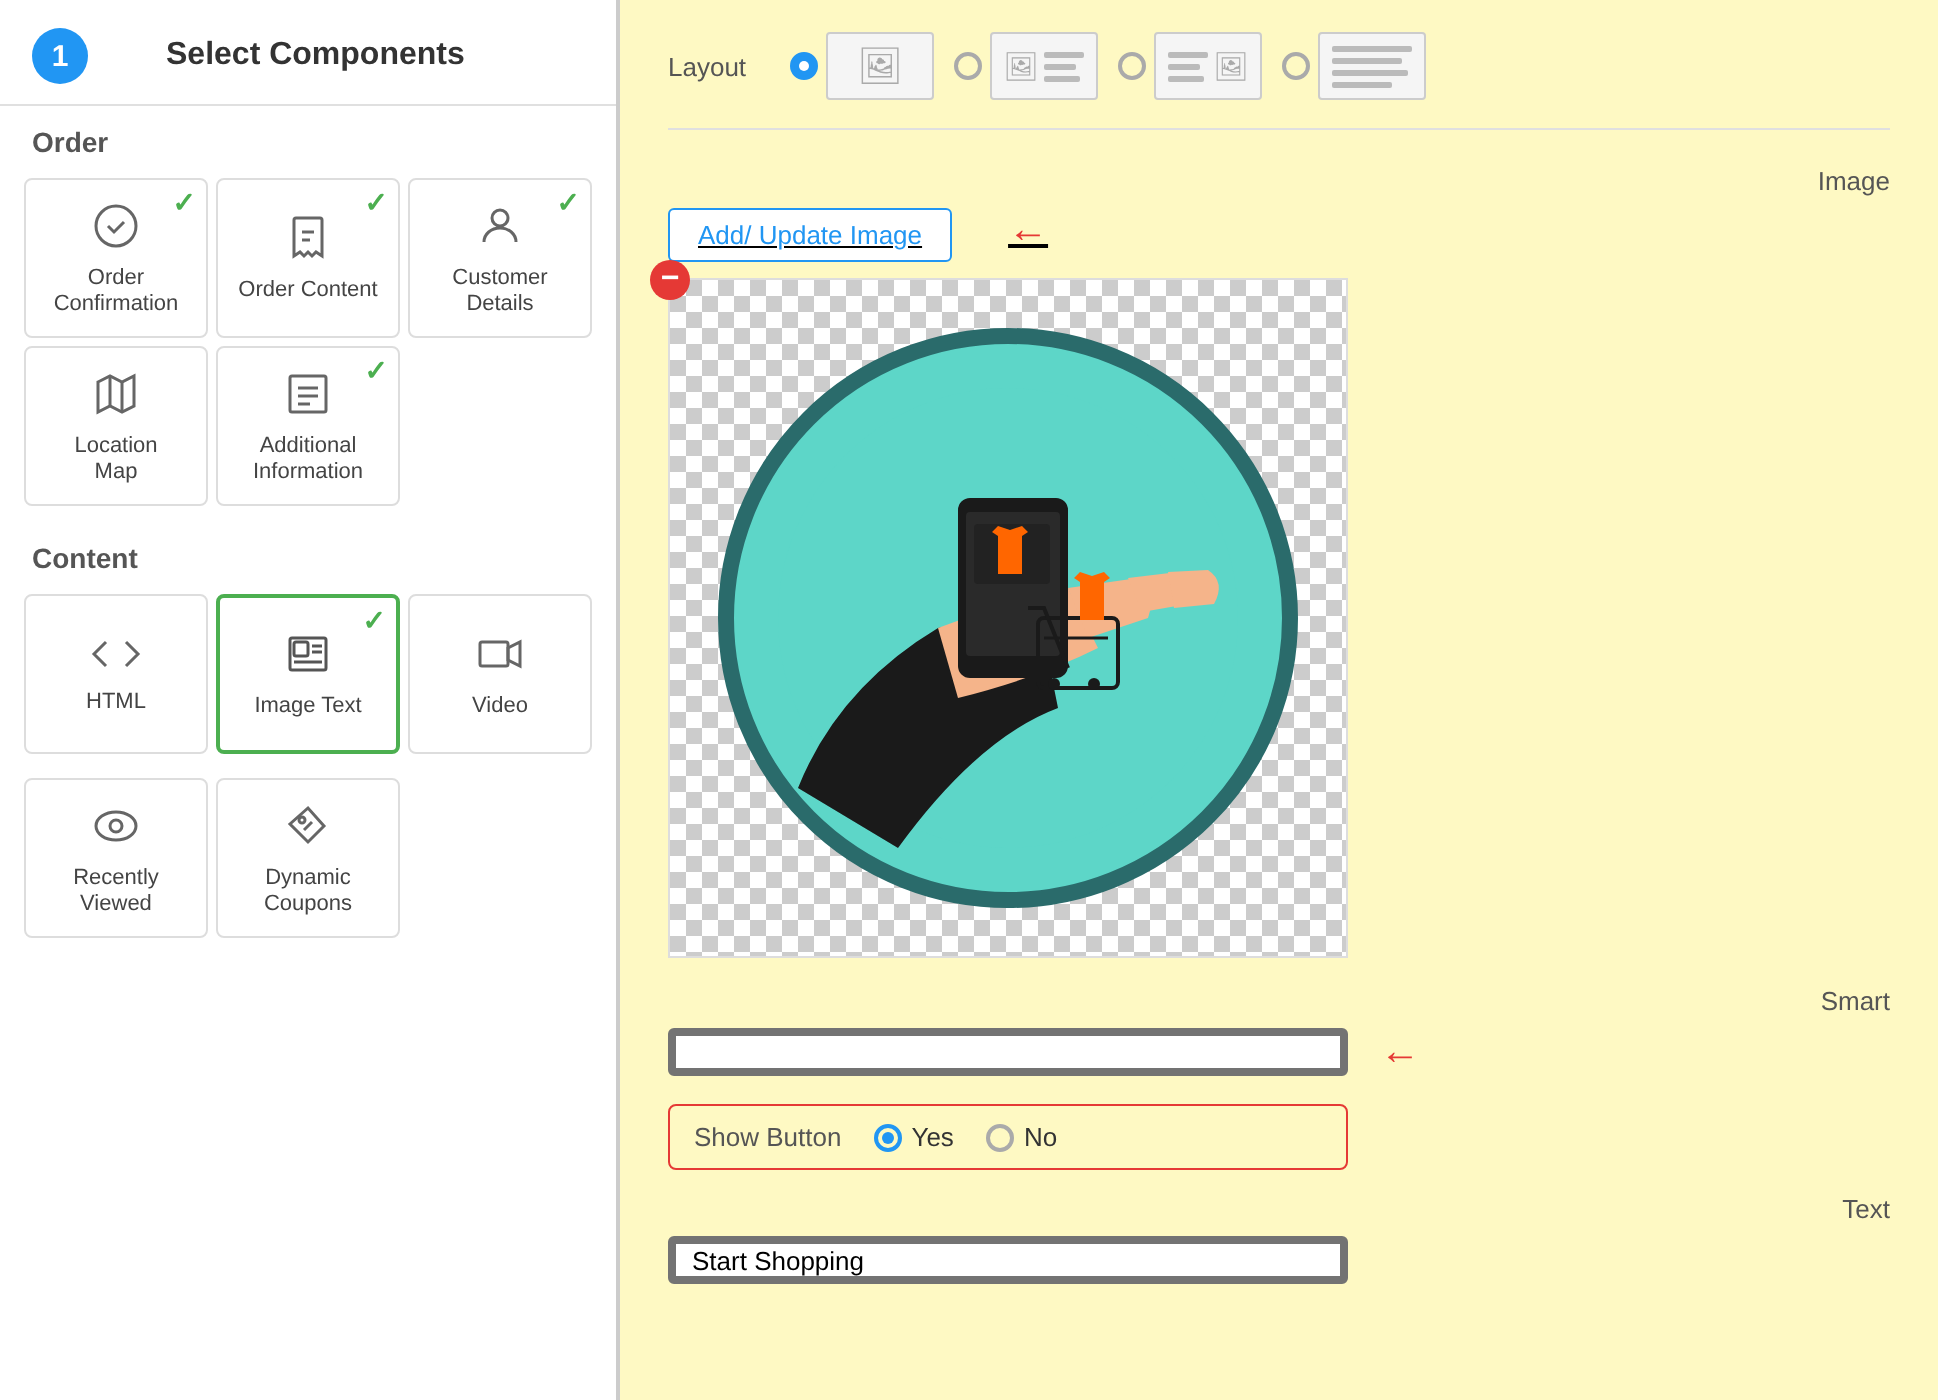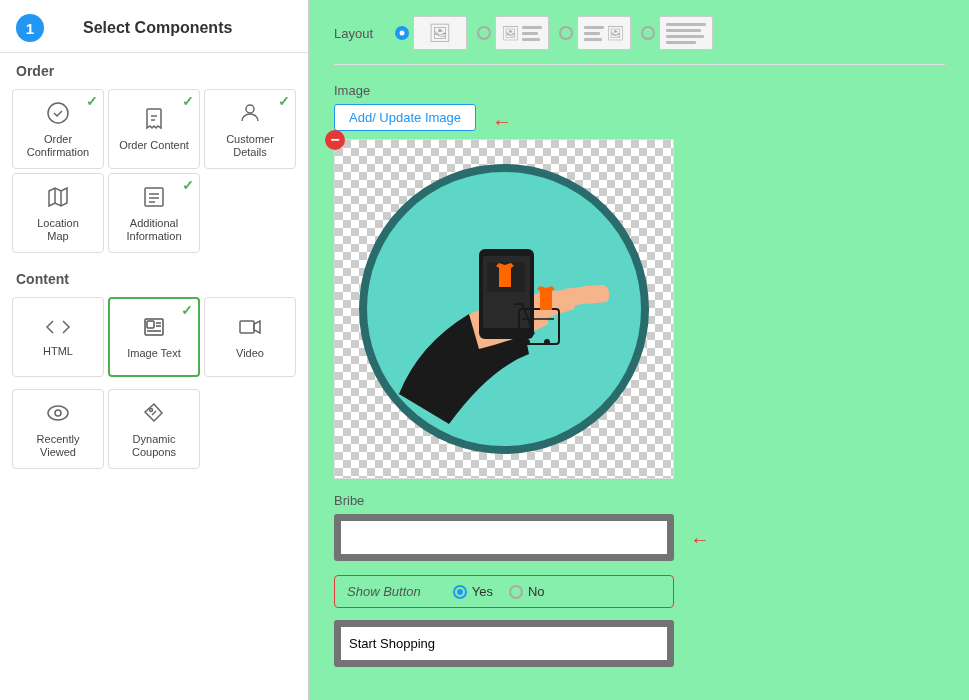--- a/index.html
+++ b/index.html
@@ -89,21 +89,21 @@
       font-size: 11px;
       color: #444;
       line-height: 1.2;
     }
 
     
     .right-panel {
       flex: 1;
       padding: 16px 24px;
       overflow-y: auto;
-      background: #86efac;
+      background: #fef9c3;
     }
 
     .layout-row {
       display: flex;
       align-items: center;
       gap: 10px;
       margin-bottom: 18px;
       padding-bottom: 14px;
       border-bottom: 1px solid #e0e0e0;
     }
@@ -149,20 +149,21 @@
       border-radius: 2px;
     }
     .lp-img { font-size: 18px; color: #aaa; }
     .lp-lines { display: flex; flex-direction: column; gap: 3px; }
     .lp-line { height: 3px; background: #bbb; border-radius: 1px; }
 
     .field-label {
       font-size: 13px;
       color: #555;
       margin-bottom: 6px;
+      text-align: right;
     }
 
     .add-image-btn {
       border: 1px solid #2196F3;
       color: #2196F3;
       background: #fff;
       padding: 5px 14px;
       border-radius: 3px;
       cursor: pointer;
       font-size: 13px;
@@ -220,42 +221,41 @@
       border: 8px solid #2a6b6b;
       display: flex;
       align-items: center;
       justify-content: center;
       overflow: hidden;
       position: relative;
     }
 
     .text-input {
       width: 340px;
-      height: 47px;
-      border: 7px solid #737373;
+      height: 24px;
+      border: 4px solid #737373;
       border-radius: 3px;
       padding: 4px 8px;
       font-size: 13px;
     }
 
     .show-button-row {
       border: 1px solid #e53935;
       border-radius: 4px;
       padding: 8px 12px;
       display: flex;
       align-items: center;
       gap: 16px;
       width: 340px;
       margin: 14px 0 12px 0;
     }
     .show-btn-label {
       font-size: 13px;
       color: #555;
-      margin-right: 16px;
-      font-style: italic;
+      margin-right: 0;
     }
     .radio-option {
       display: flex;
       align-items: center;
       gap: 5px;
       cursor: pointer;
       font-size: 13px;
       color: #333;
     }
     .radio-dot {
@@ -471,21 +471,21 @@
           <div class="lp-line" style="width:35px"></div>
           <div class="lp-line" style="width:38px"></div>
           <div class="lp-line" style="width:30px"></div>
         </div>
       </div>
     </div>
   </div>
 
   <div class="field-section">
     <div class="field-label">Image</div>
-    <div style="display:flex;align-items:flex-end;gap:8px;margin-bottom:8px;">
+    <div style="display:flex;align-items:flex-start;gap:20px;margin-bottom:8px;text-decoration:underline;">
       <button class="add-image-btn">Add/ Update Image</button>
       <span class="arrow-right">←</span>
     </div>
 
     <div class="image-upload-area">
       <div class="remove-btn">−</div>
       <div class="image-canvas">
 
         <div class="product-circle">
           <svg width="230" height="230" viewBox="0 0 230 230">
@@ -513,36 +513,37 @@
             <circle cx="158" cy="148" r="3" fill="#1a1a1a"></circle>
 
             <polygon points="148,95 151,92 157,94 163,92 166,95 163,97 163,116 151,116 151,97" fill="#FF6600"></polygon>
           </svg>
         </div>
       </div>
     </div>
   </div>
 
   <div class="field-section">
-    <div class="field-label">Bribe</div>
+    <div class="field-label">Smart</div>
     <div style="display:flex;align-items:center;gap:8px;">
       <input type="text" class="text-input" value="" style="">
       <span class="arrow-right">←</span>
     </div>
   </div>
 
   <div class="show-button-row">
     <span class="show-btn-label">Show Button</span>
     <div class="radio-option">
       <span class="radio-dot selected"></span>
       <span>Yes</span>
     </div>
     <div class="radio-option">
       <span class="radio-dot"></span>
       <span>No</span>
     </div>
   </div>
 
   <div class="field-section">
+    <div class="field-label">Text</div>
     <input type="text" class="text-input" value="Start Shopping" style="">
   </div>
 
 </div>
 
 </body></html>

